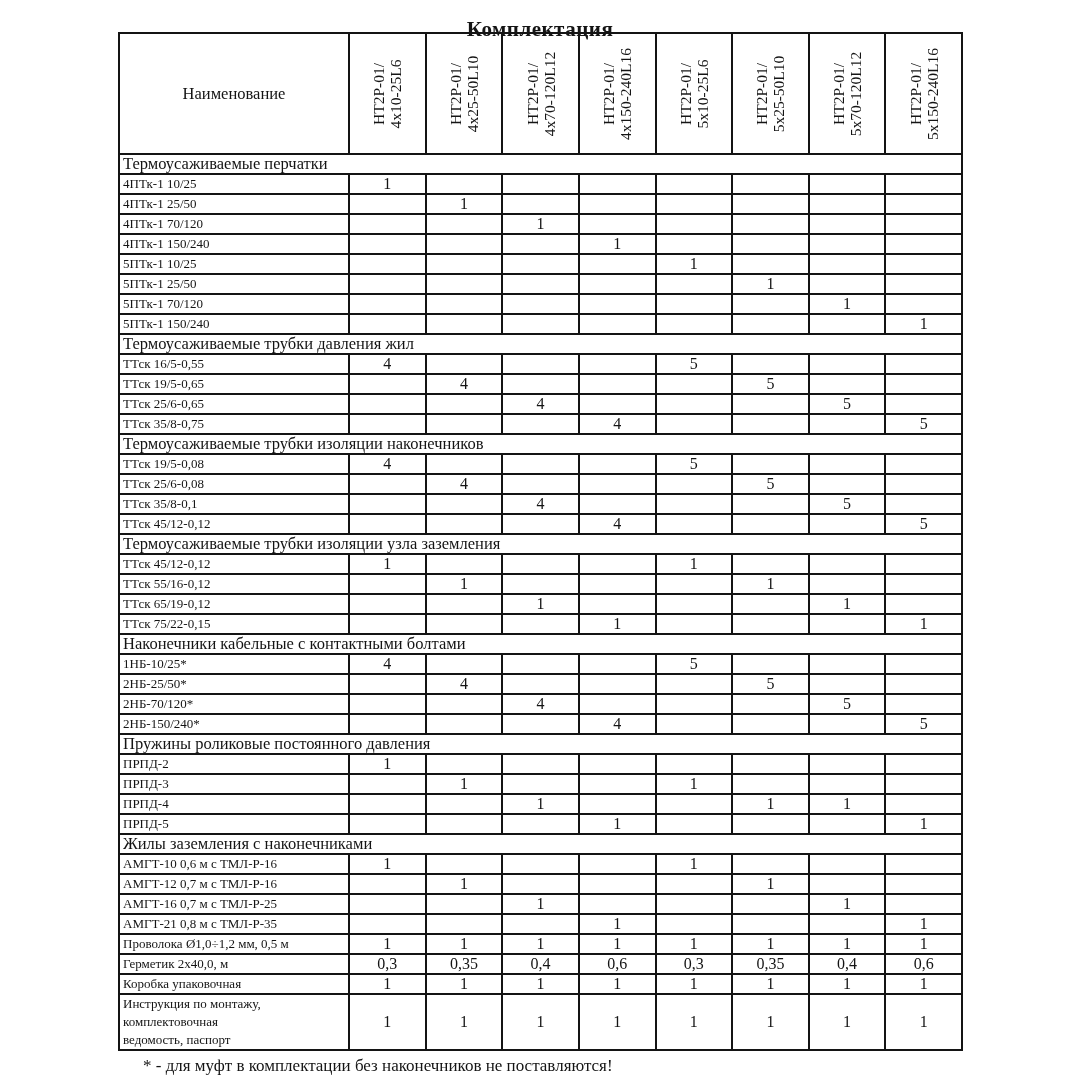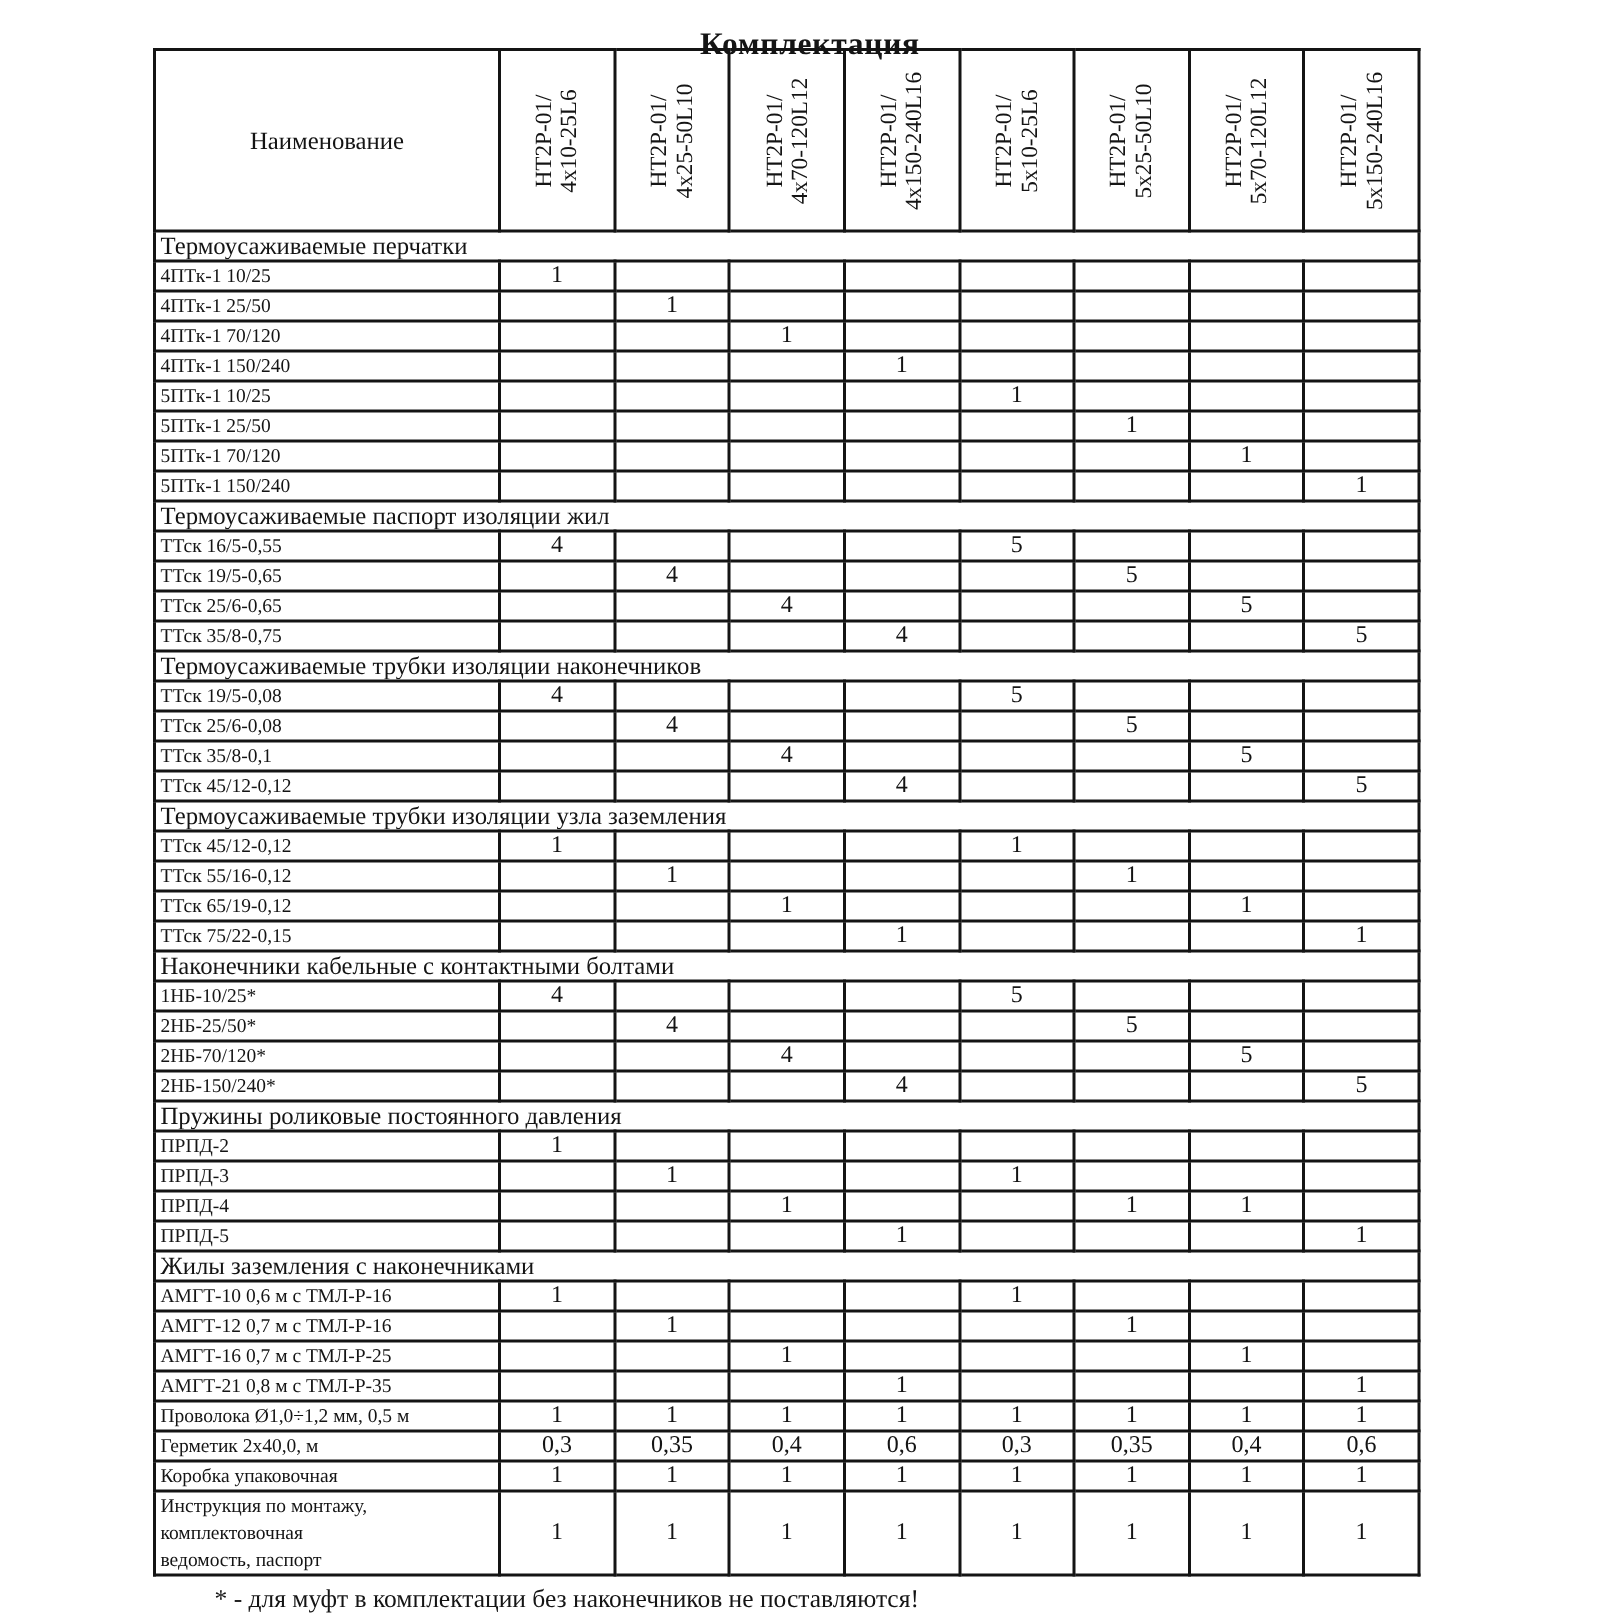--- a/index.html
+++ b/index.html
@@ -13,21 +13,21 @@
   .title {
     position: absolute;
     top: 17px; left: 0; width: 1080px;
     text-align: center;
     font-size: 21px;
     font-weight: bold;
     letter-spacing: 0.5px;
   }
   table.kit {
     position: absolute;
-    left: 102px; top: 32px;
+    left: 118px; top: 32px;
     width: 845px;
     border-collapse: collapse;
     table-layout: fixed;
   }
   table.kit th, table.kit td {
     border: 2px solid #141414;
     font-weight: normal;
     overflow: hidden;
   }
   col.c-name { width: 230px; }
@@ -212,21 +212,21 @@
         <td class="val"></td>
         <td class="val"></td>
         <td class="val"></td>
         <td class="val"></td>
         <td class="val"></td>
         <td class="val"></td>
         <td class="val"></td>
         <td class="val">1</td>
       </tr>
       <tr>
-        <td class="section" colspan="9">Термоусаживаемые паспорт изоляции жил</td>
+        <td class="section" colspan="9">Термоусаживаемые трубки давления жил</td>
       </tr>
       <tr>
         <td class="name">ТТск 16/5-0,55</td>
         <td class="val">4</td>
         <td class="val"></td>
         <td class="val"></td>
         <td class="val"></td>
         <td class="val">5</td>
         <td class="val"></td>
         <td class="val"></td>

